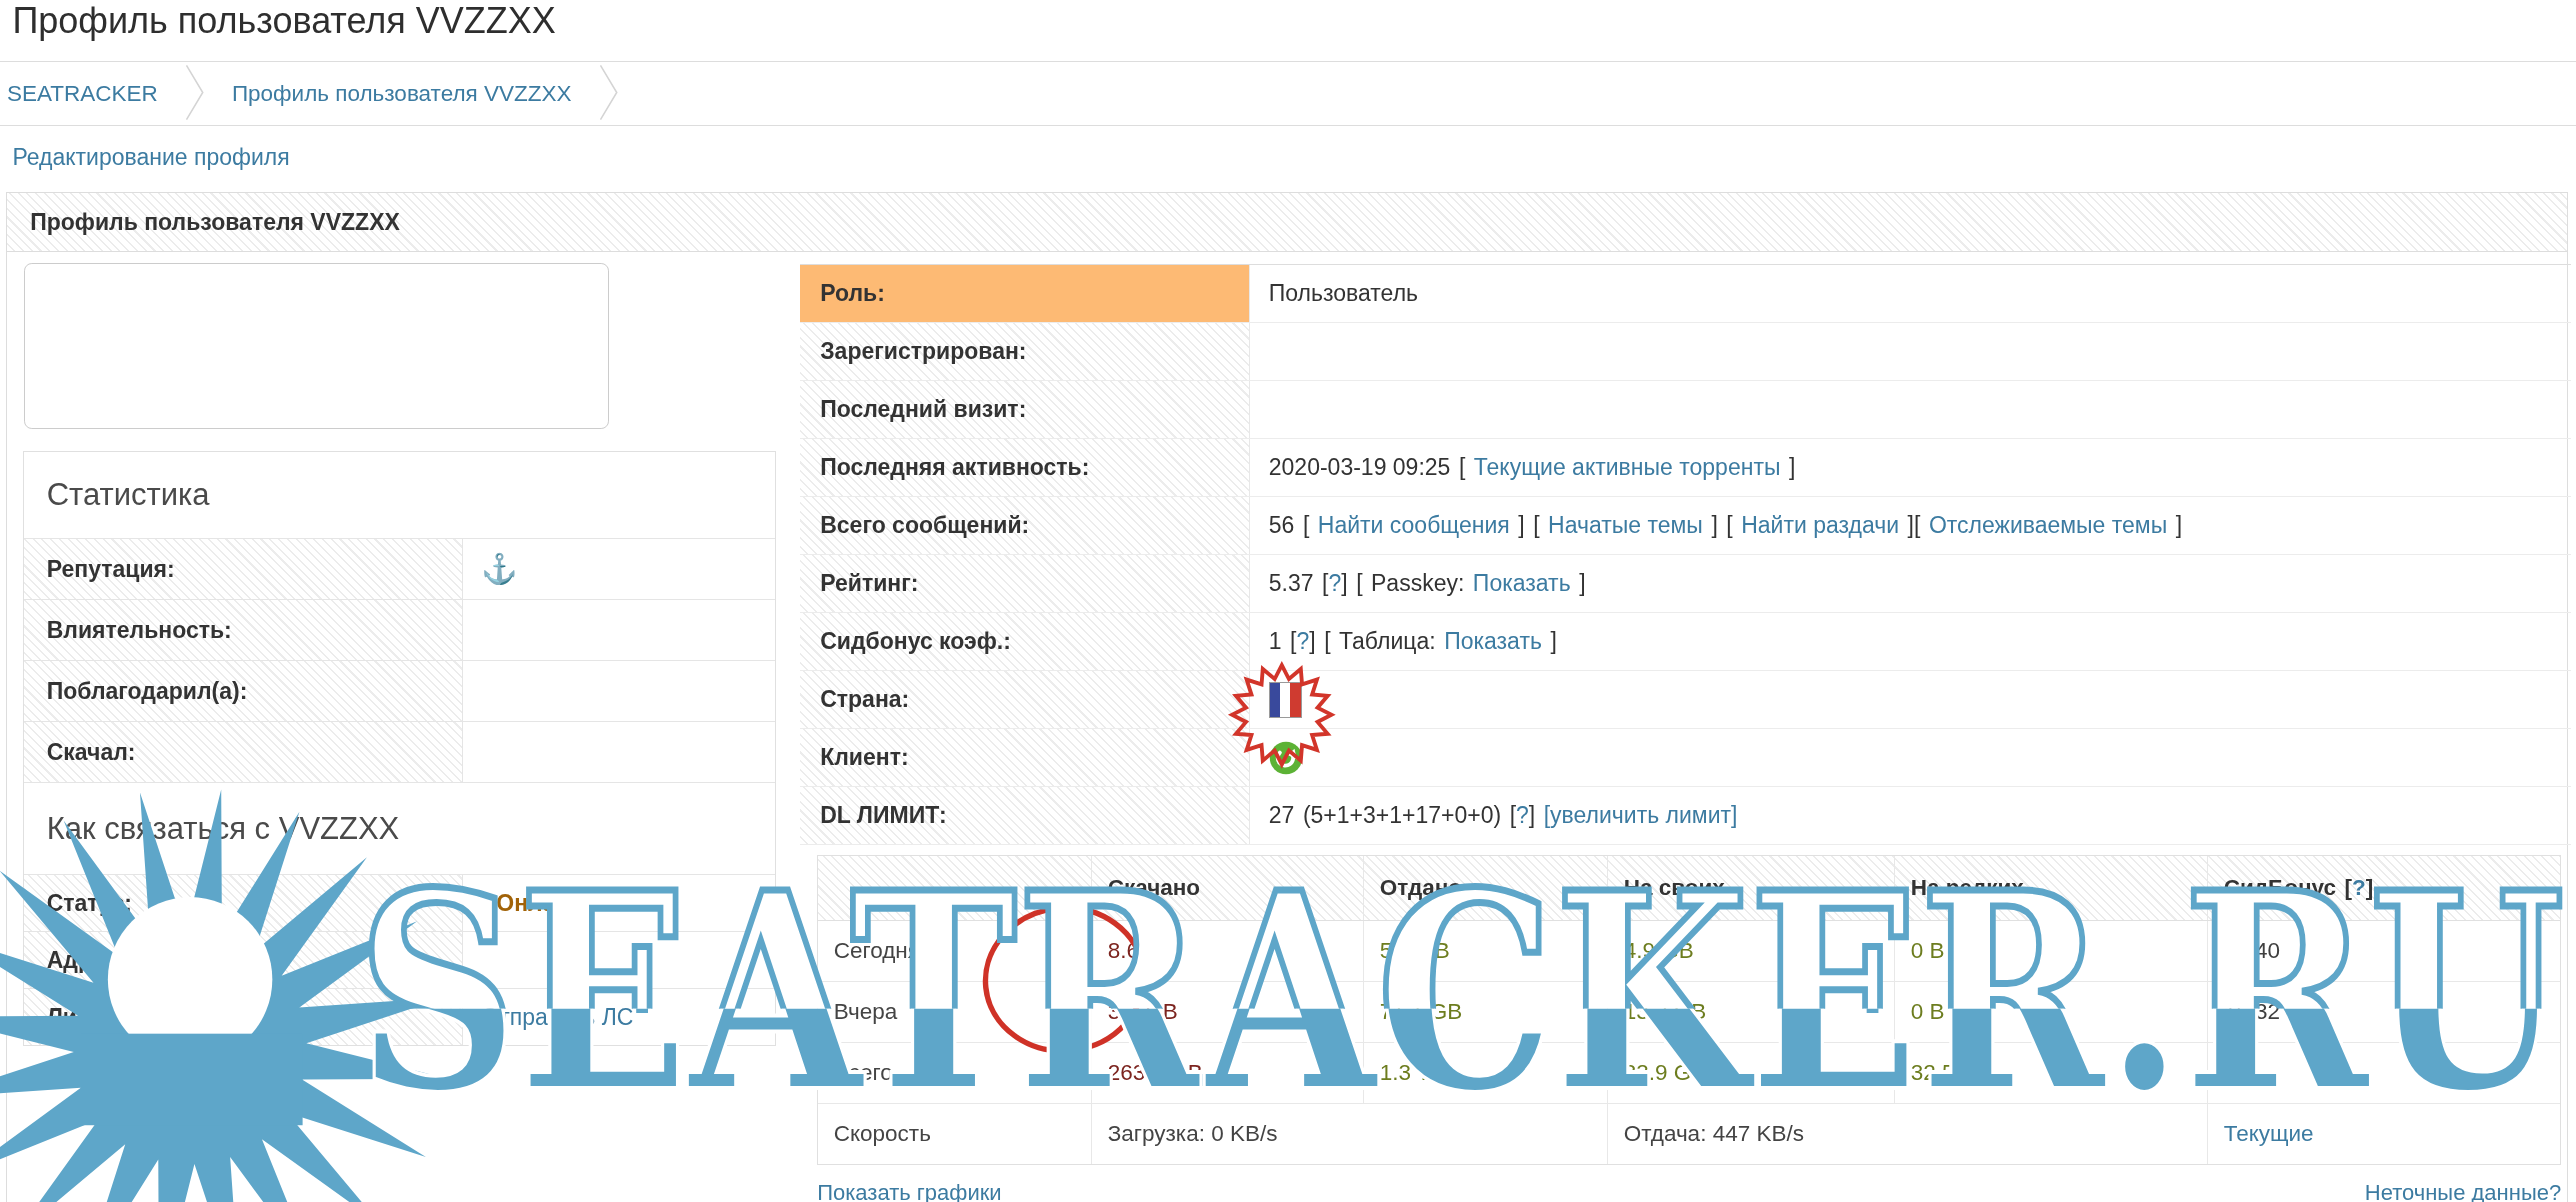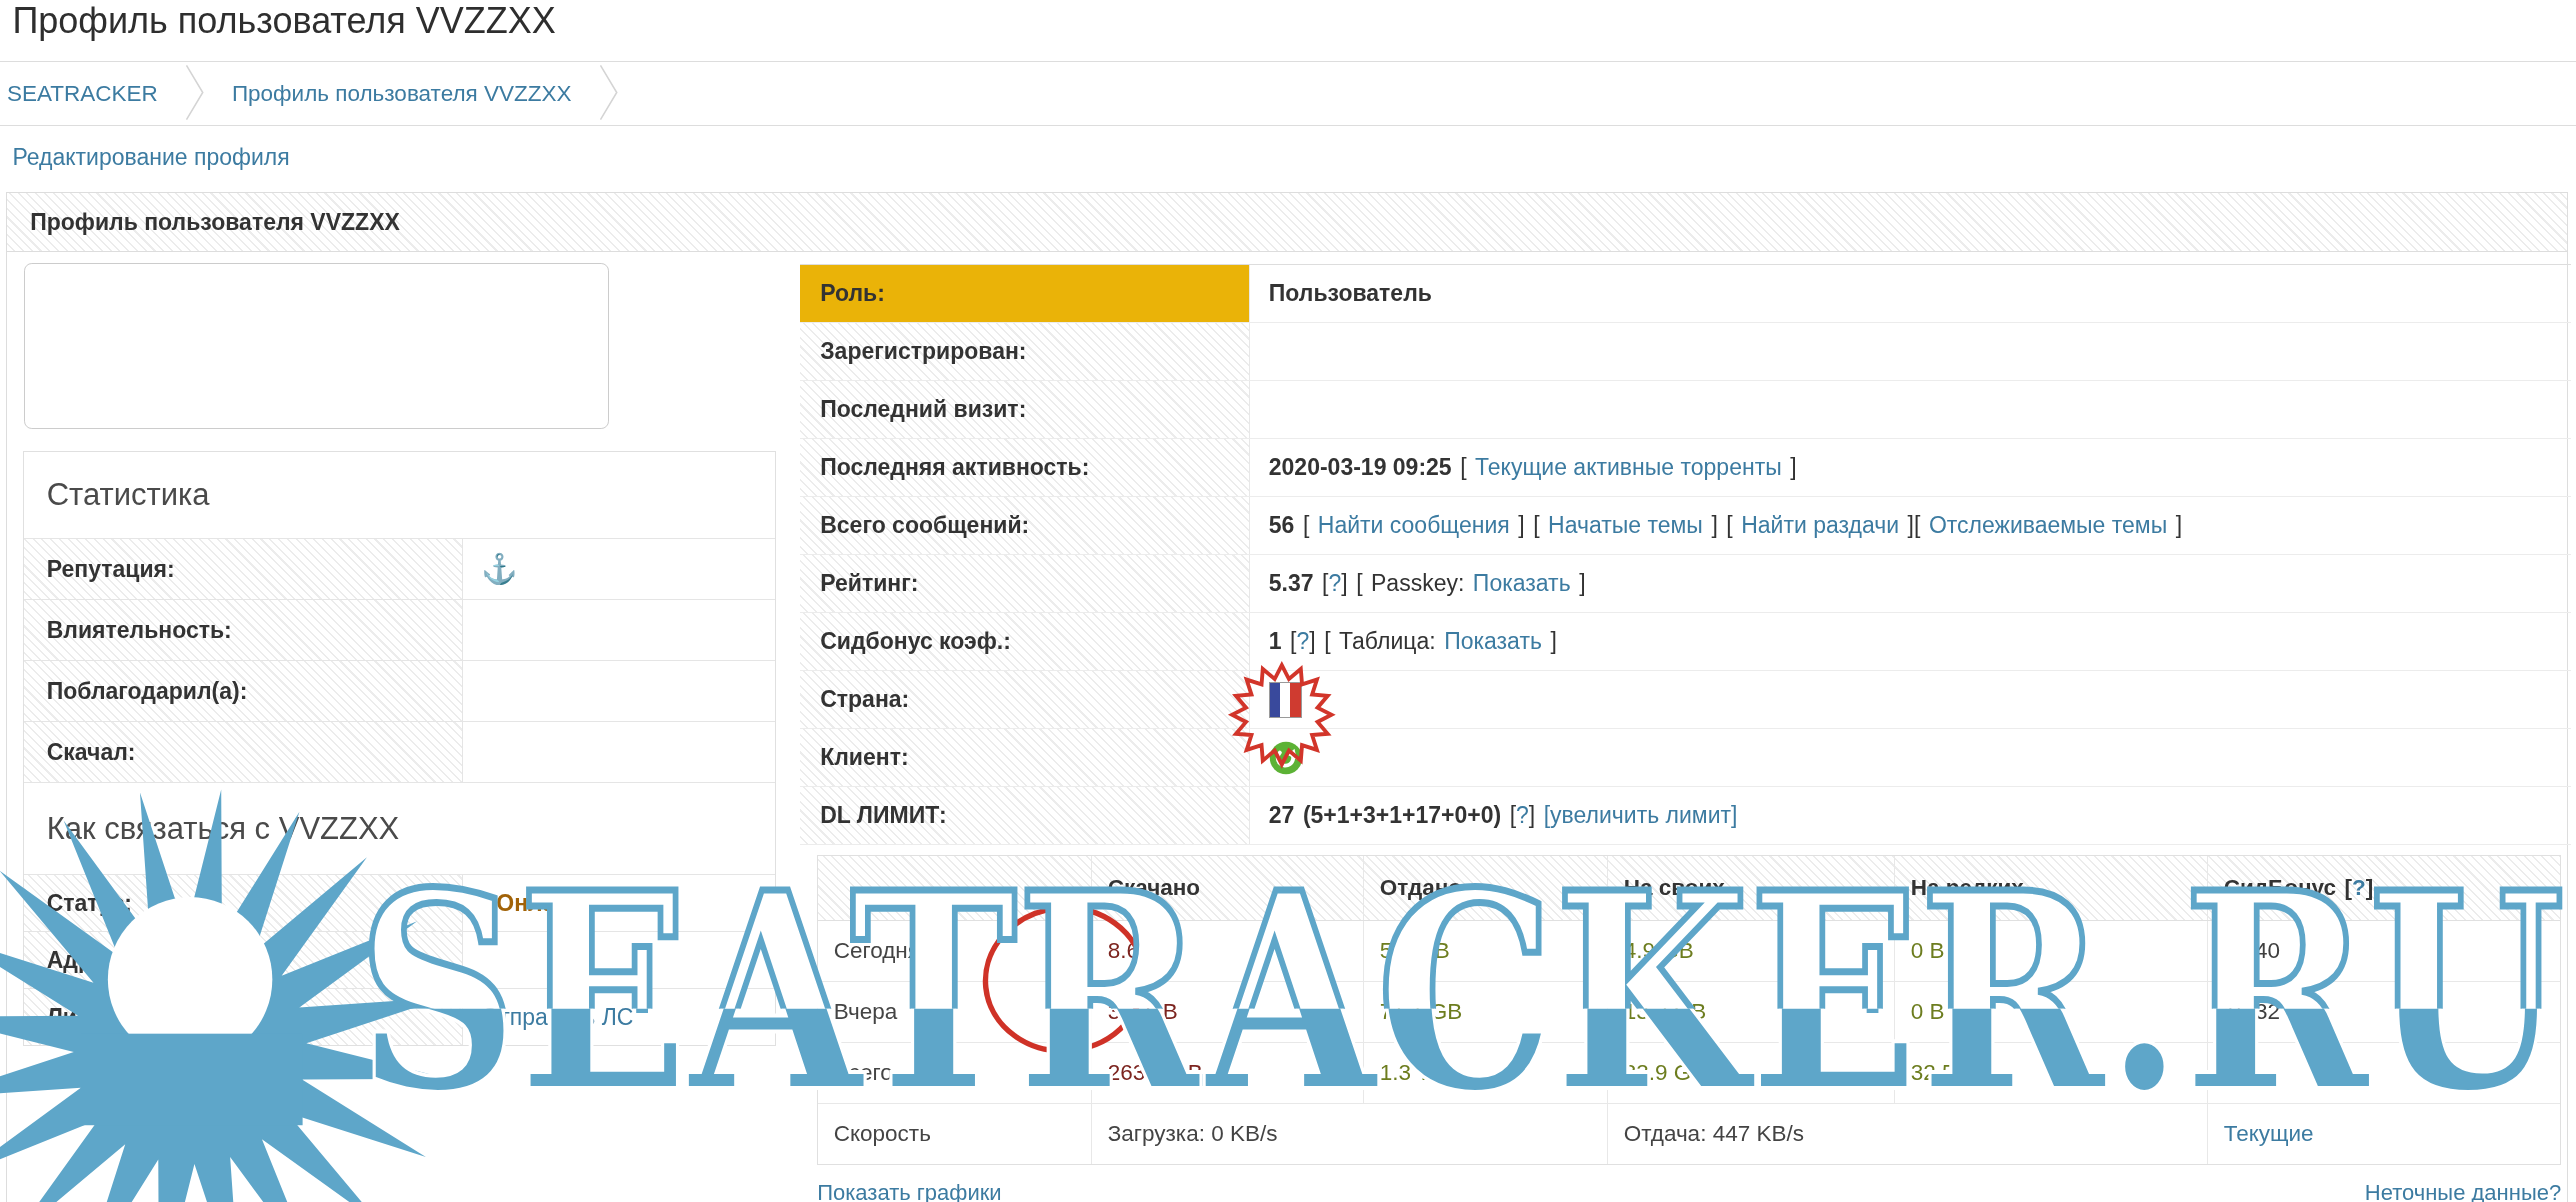--- a/index.html
+++ b/index.html
@@ -1,18 +1,18 @@
 <!DOCTYPE html>
 <html style="font-size:12.4px"><head>
 <meta charset="utf-8">
 <style>
   html,body{margin:0;padding:0;background:#fff;font-family:"Liberation Sans",sans-serif;color:#333;}
   #stage{position:relative;width:2576px;height:1203px;overflow:hidden;background:#fff;}
   a{color:#3c7ba1;text-decoration:none;cursor:pointer;}
-  b{font-weight:bold;text-align:right;}
+  b{font-weight:normal;text-align:right;}
   .hatch{background:repeating-linear-gradient(45deg,#ffffff 0px,#ffffff 4.7px,#ececec 4.7px,#ececec 6.2px);}
   .h1{position:absolute;left:12.4px;top:0px;font-size:36px;font-weight:400;color:#2e2e2e;}
   .crumbs{position:absolute;left:0;top:61px;width:100%;height:65px;border-top:0.8px solid #ddd;border-bottom:0.8px solid #ddd;display:flex;align-items:center;box-sizing:border-box;}
   .crumb{font-size:22.5px;color:#3c7ba1;padding:0 26px 0 7px;}
   .crumb2{padding:0 26px;}
   .sep{flex:0 0 auto;}
   .editlink{position:absolute;left:12.4px;top:144px;font-size:23px;}
   .panel{position:absolute;left:6.2px;top:192px;width:2562px;height:1010px;border:0.8px solid #ddd;border-bottom:none;box-sizing:border-box;}
   .phead{height:59px;border-bottom:0.8px solid #ddd;display:flex;align-items:center;padding-left:23px;font-size:23px;font-weight:bold;color:#333;box-sizing:border-box;}
   .pbody{position:relative;width:100%;height:950px;}
@@ -23,21 +23,21 @@
   .lrow{display:grid;grid-template-columns:439px 312px;border-bottom:0.8px solid #e5e5e5;}
   .lrow.nb{border-bottom:none;}
   .lrow .lbl{height:60px;display:flex;align-items:center;padding-left:23px;font-size:23px;font-weight:bold;color:#333;border-right:0.8px solid #e5e5e5;box-sizing:border-box;}
   .lrow .val{display:flex;align-items:center;padding-left:18.6px;font-size:23px;}
   .lrow.sm .lbl{height:56px;}
   .anchor{font-size:29.5px;color:#5c6b79;line-height:1;}
   .online{color:#a16207;font-weight:bold;margin-left:15px;}
   .rtable{position:absolute;left:793px;top:12.4px;width:1771px;border-top:0.8px solid #ddd;}
   .prow{display:grid;grid-template-columns:450px 1321px;border-bottom:0.8px solid #ececec;}
   .plbl{height:57px;display:flex;align-items:center;padding-left:20px;font-size:23px;font-weight:bold;color:#333;border-right:0.8px solid #e8e8e8;box-sizing:border-box;}
-  .plbl.solid{background:#eab308;}
+  .plbl.solid{background:#fdba74;}
   .pval{display:flex;align-items:center;padding-left:18.6px;font-size:23px;color:#333;}
   .g{margin-left:8.5px;}
   .br{color:#333;}
   .flag{display:flex;width:33px;height:36px;border:0.8px solid #9a9a9a;box-sizing:border-box;}
   .flag span{flex:1;}
   .fb{background:#39499c;}.fw{background:#fff;}.fr{background:#cf3b30;}
   .stable{position:absolute;left:810px;top:603px;width:1744px;border:0.8px solid #e0e0e0;box-sizing:border-box;font-size:22.5px;}
   .shead{display:grid;grid-template-columns:273px 272px 244px 287px 313px 354px;height:64px;border-bottom:0.8px solid #e0e0e0;font-weight:bold;color:#333;}
   .srow{display:grid;grid-template-columns:273px 272px 244px 287px 313px 354px;height:60px;border-bottom:0.8px solid #e8e8e8;color:#444;}
   .srow.speed{grid-template-columns:273px 516px 600px 354px;border-bottom:none;}

